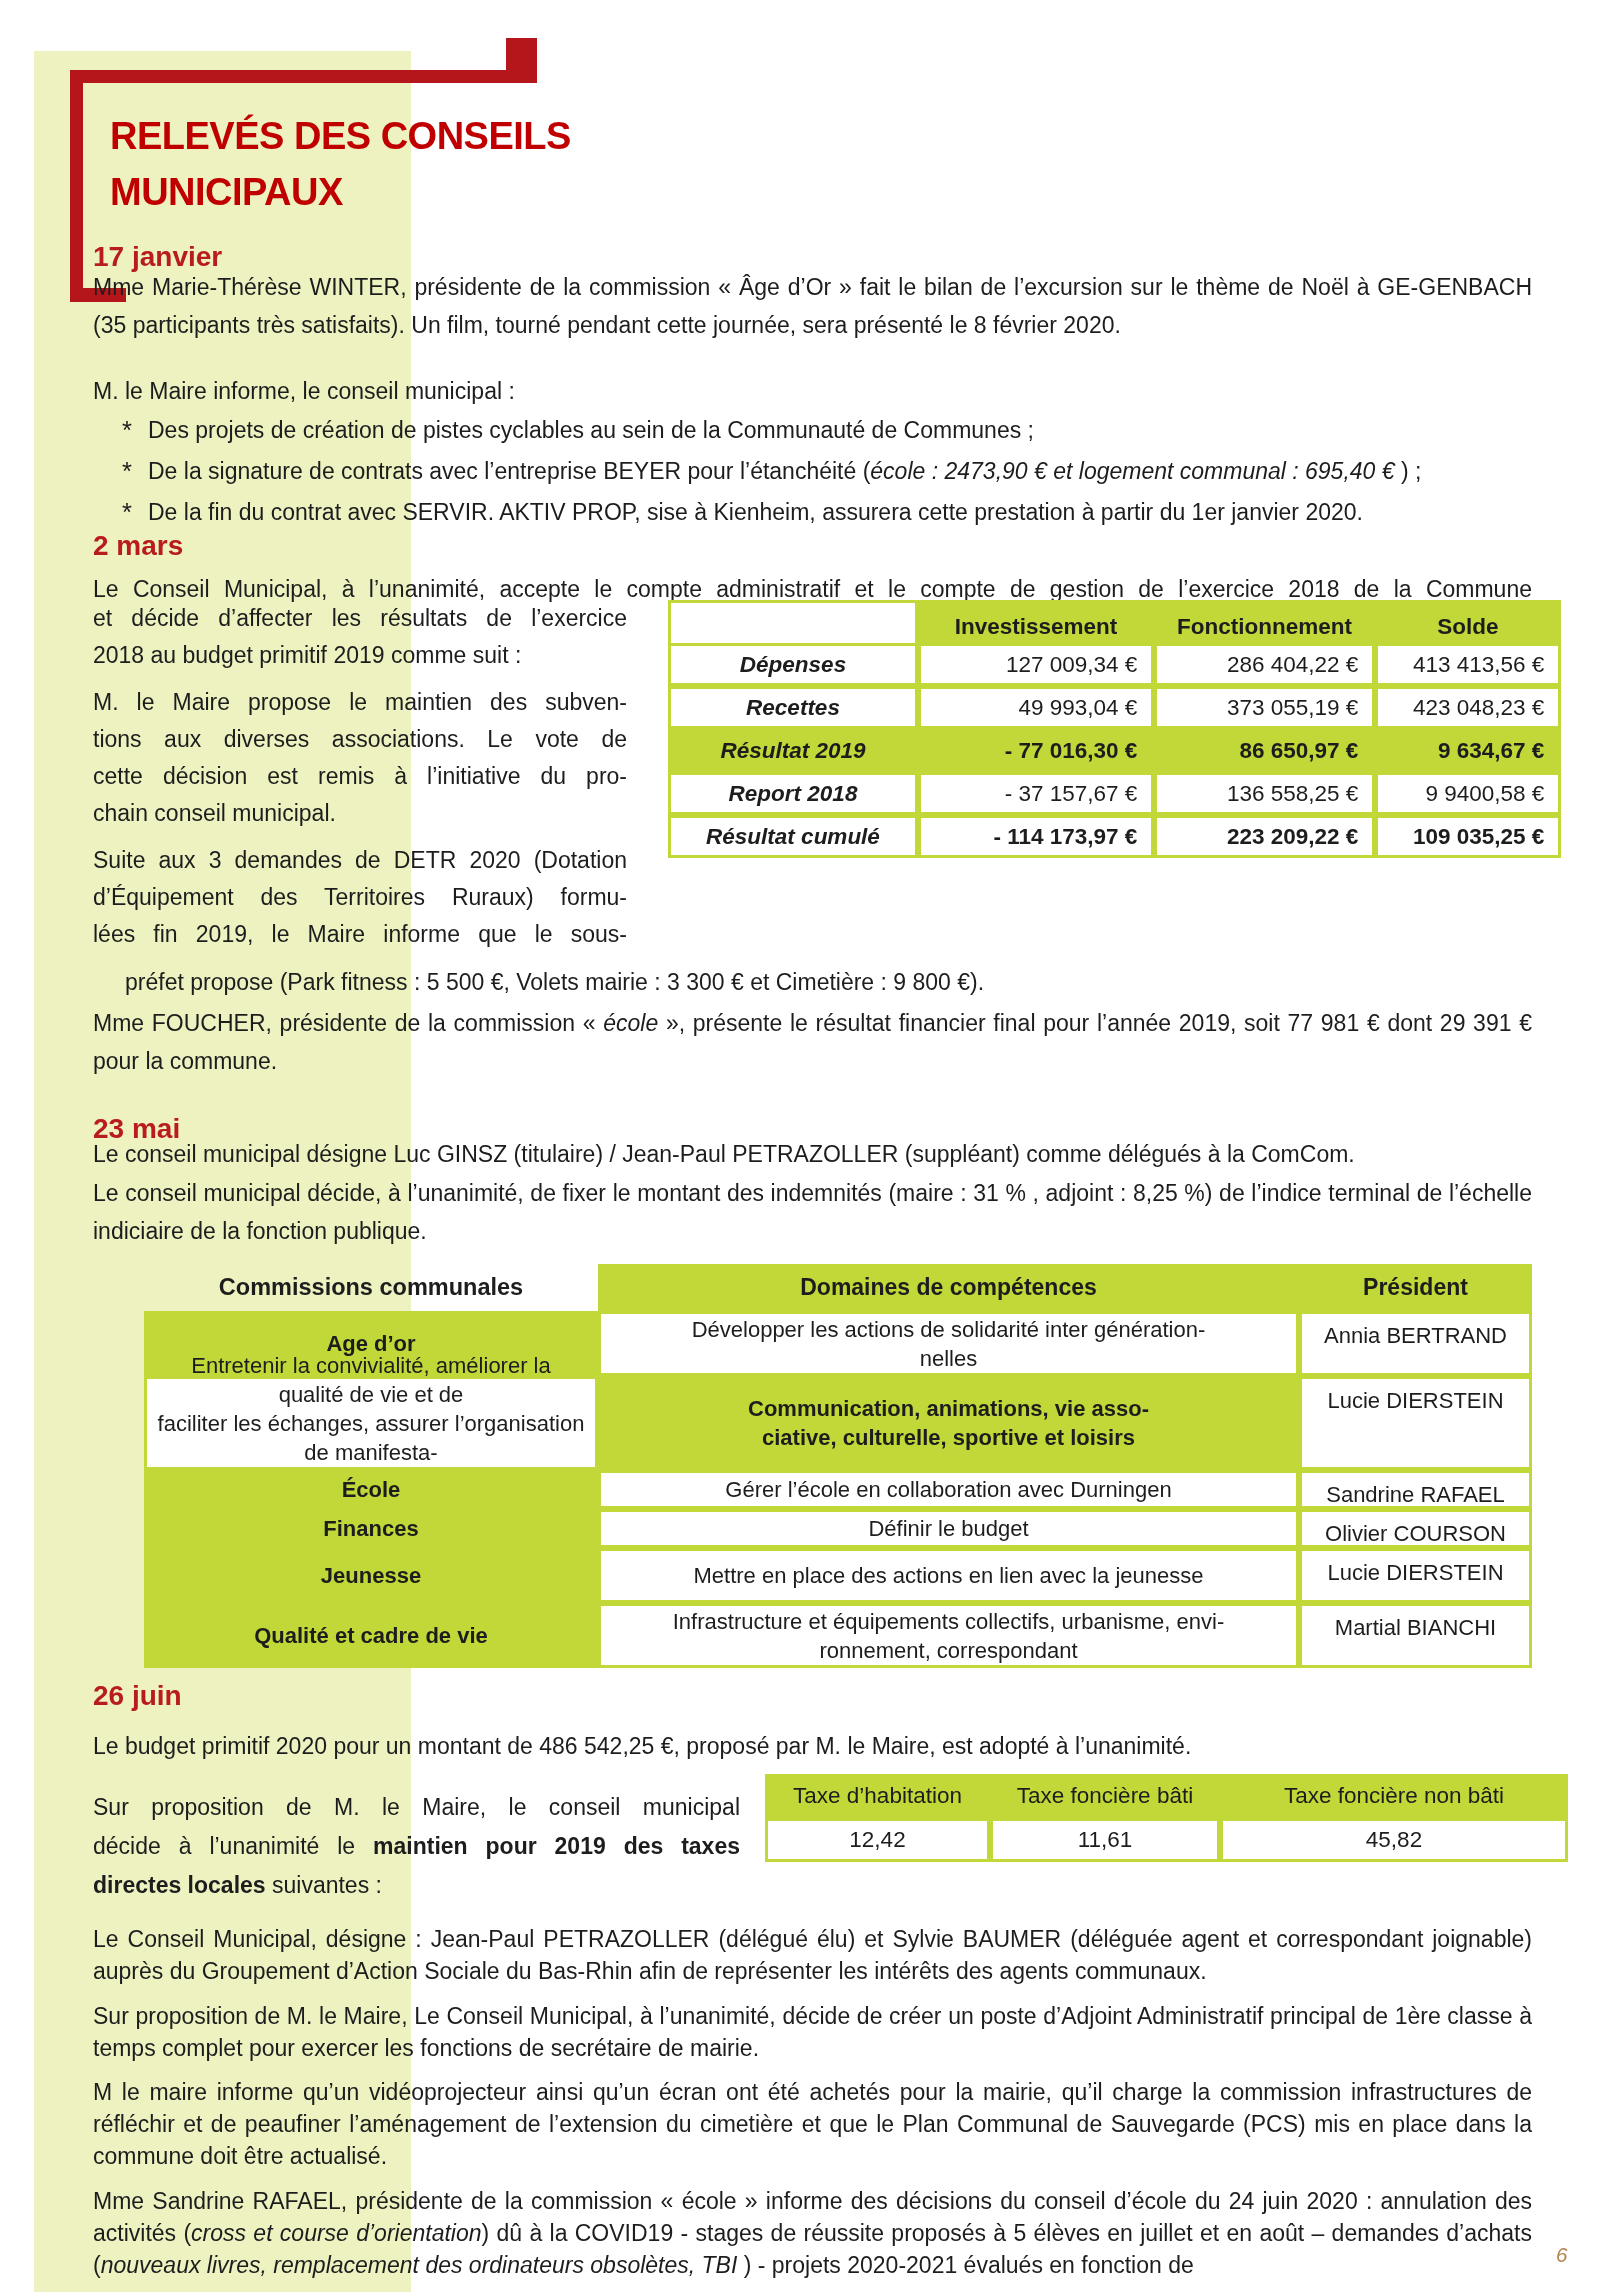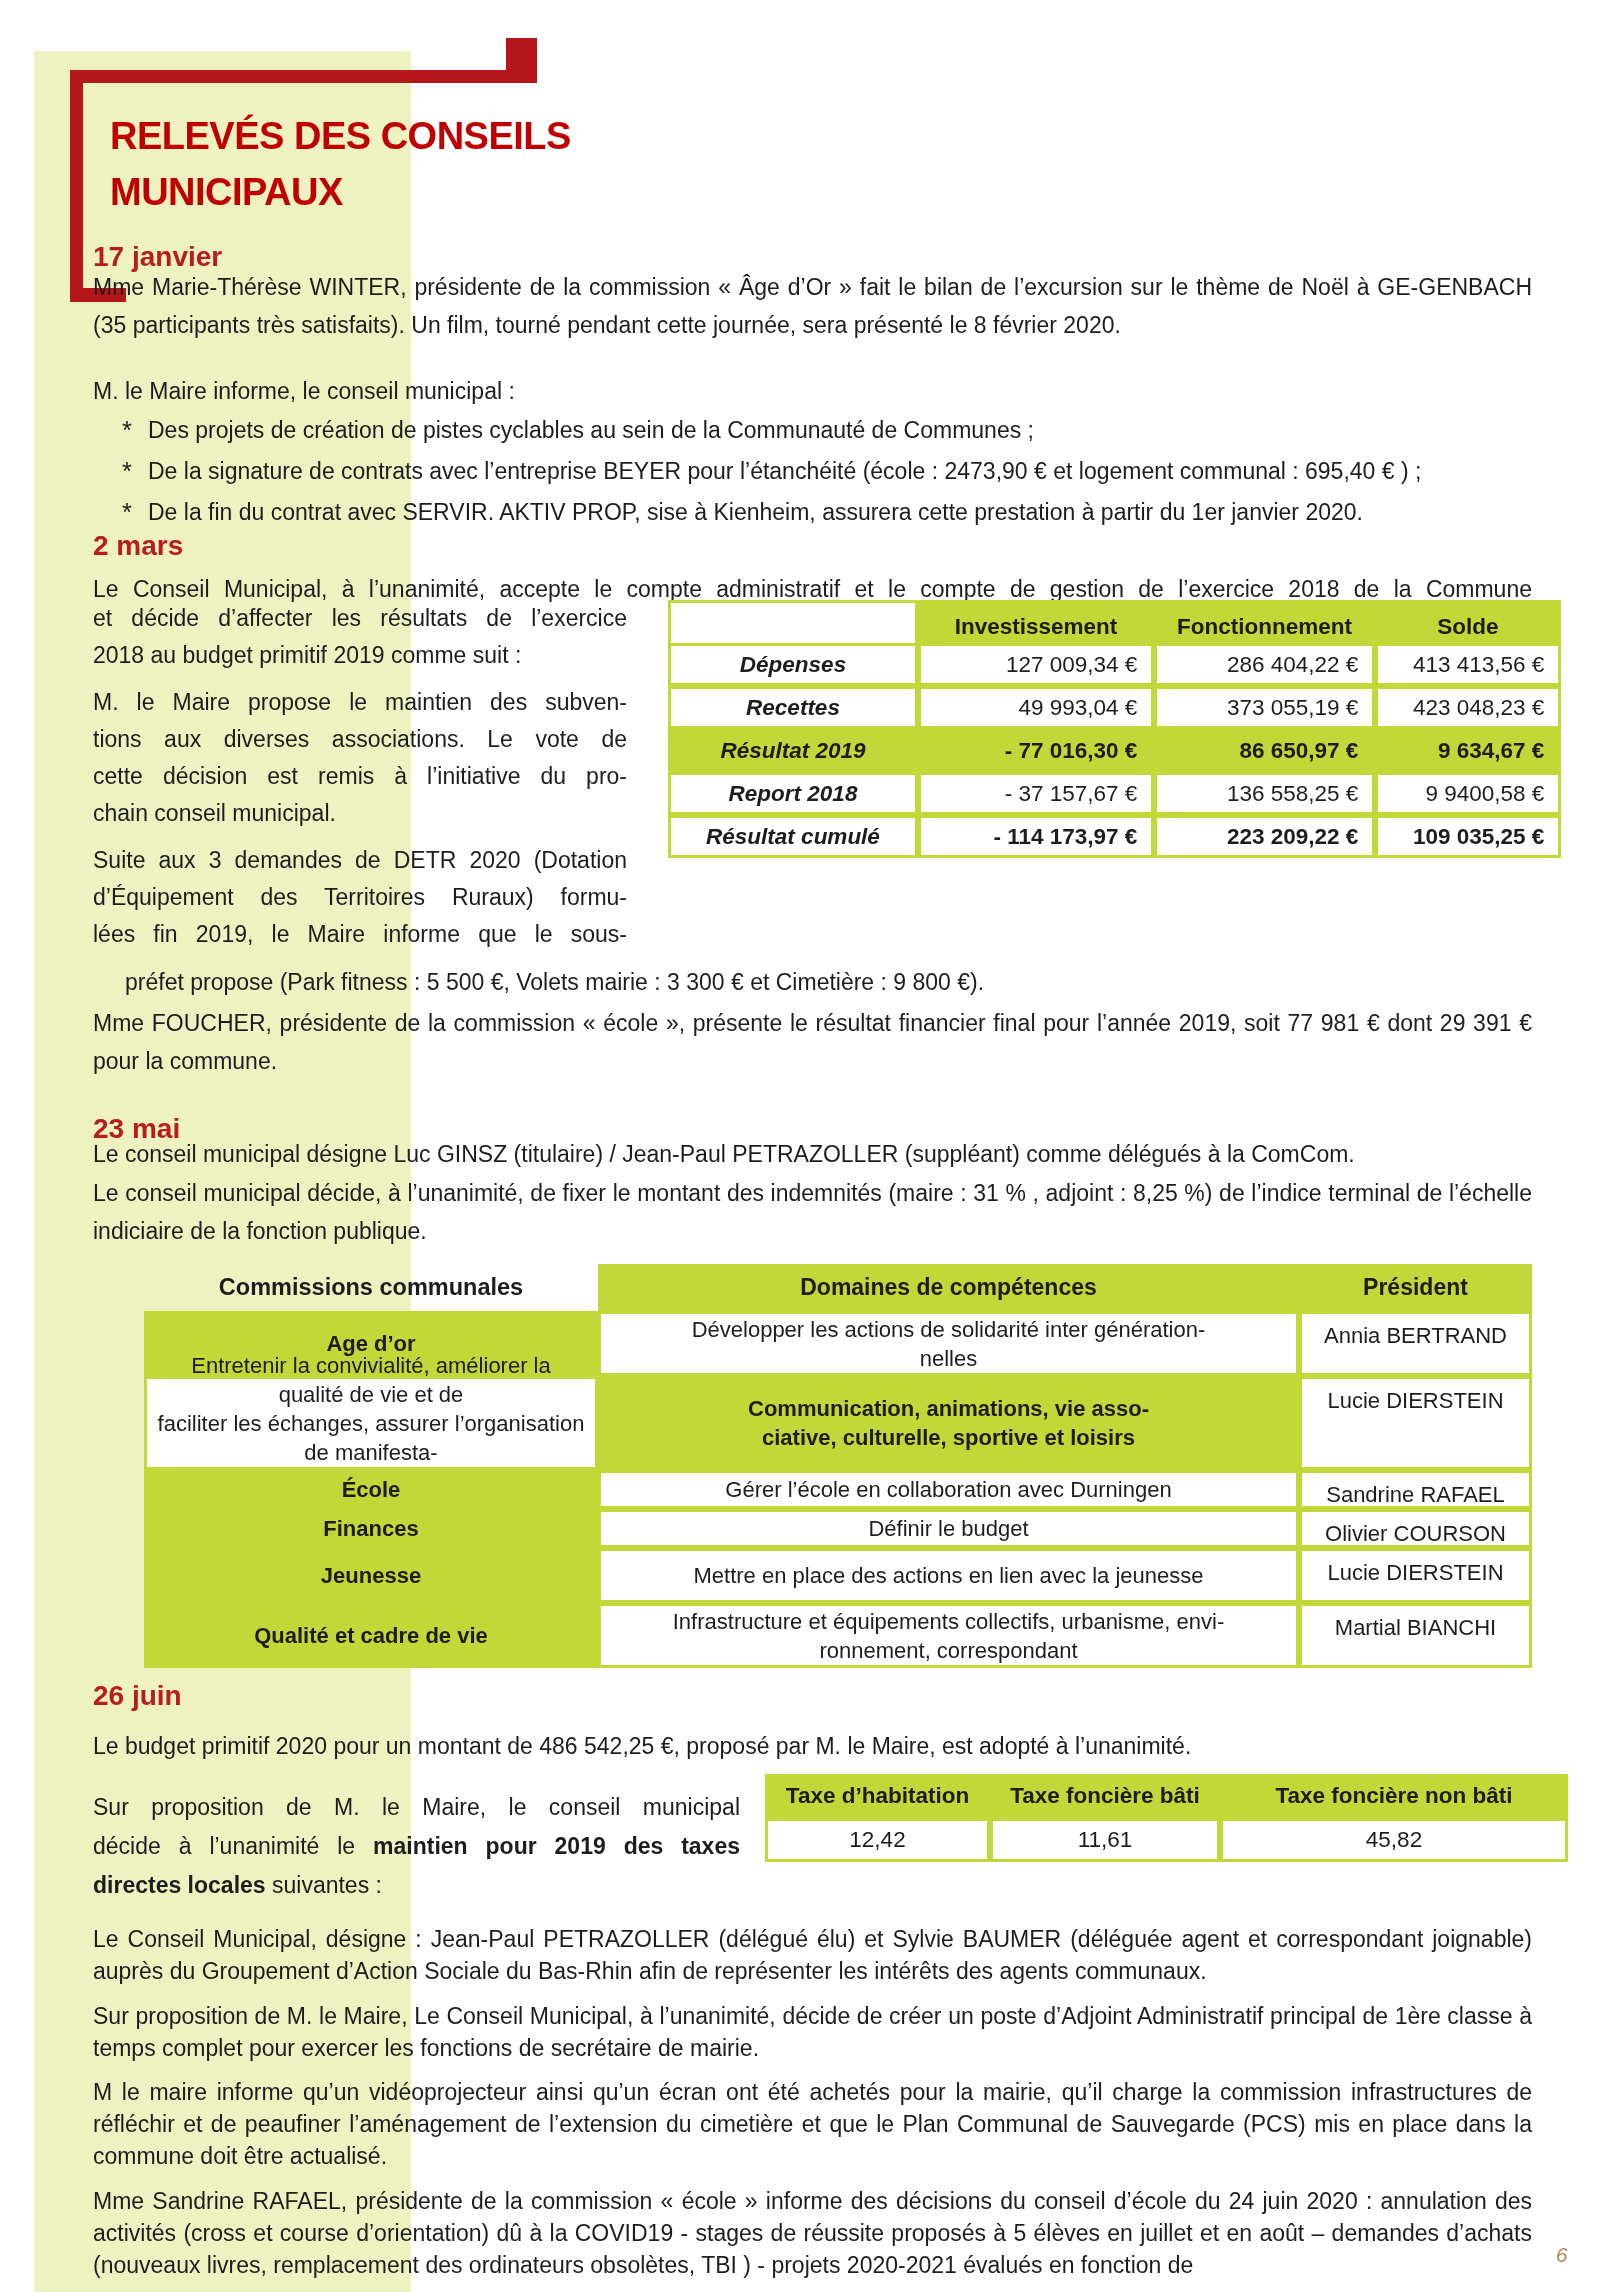--- a/index.html
+++ b/index.html
@@ -6,21 +6,21 @@
   .page{position:relative;width:1621px;height:2293px;background:#ffffff;
         font-family:"Liberation Sans",sans-serif;color:#1d1d1d;overflow:hidden;}
   .band{position:absolute;left:34px;top:51px;width:377px;height:2242px;background:#edf2c0;}
   .red{position:absolute;background:#b5161b;}
   .title{position:absolute;left:110px;top:108px;width:470px;font-size:38px;line-height:56px;
          font-weight:bold;color:#c00000;letter-spacing:-0.5px;}
   .h{position:absolute;left:93px;font-size:28px;font-weight:bold;color:#b91c1c;}
   .txt{position:absolute;left:93px;width:1439px;font-size:23px;line-height:38px;}
   .just{text-align:justify;}
   .jlast{text-align:justify;text-align-last:justify;}
-  .i{}
+  .i{font-style:italic;}
   .b{font-weight:bold;}
   .bullets .bi{position:relative;padding-left:55px;line-height:29px;margin-bottom:11.8px;}
   .bullets .star{position:absolute;left:29px;top:0;font-size:25.5px;}
   .leftcol{position:absolute;left:93px;top:600px;width:534px;font-size:23px;line-height:37px;}
   .leftcol .lp{margin-bottom:9.8px;}
   .leftcol .jl{text-align:justify;text-align-last:justify;}
   
   .ftable{position:absolute;left:668px;top:600px;width:893px;display:grid;
           grid-template-columns:250px 236px 221px 186px;grid-auto-rows:43px;font-size:22.5px;}
   .ftable .c{box-sizing:border-box;border:3.9px solid #c2d838;background:#fff;display:flex;align-items:center;}
@@ -36,21 +36,21 @@
              align-items:center;justify-content:center;text-align:center;white-space:pre-line;padding:2px 9.8px;}
   .ctable .g{background:#c2d838;font-weight:bold;}
   .ctable .ch{background:#c2d838;font-weight:bold;font-size:23px;}
   .ctable .ch0{background:transparent;border:none;font-weight:bold;font-size:23.5px;}
   .ctable .pres{align-items:flex-start;padding-top:6.9px;}
   
   .taxtable{position:absolute;left:765px;top:1774px;width:804px;display:grid;
             grid-template-columns:225px 230px 348px;font-size:22.5px;}
   .taxtable .c{box-sizing:border-box;border:3.9px solid #c2d838;background:#fff;height:44px;
                display:flex;align-items:center;justify-content:center;}
-  .taxtable .hd{background:#c2d838;font-weight:bold;}
+  .taxtable .hd{background:#c2d838;font-weight:normal;}
   .juinleft{position:absolute;left:93px;top:1788px;width:647px;font-size:23px;line-height:39px;}
   .juinleft .jl{text-align:justify;text-align-last:justify;}
   .bps{position:absolute;left:93px;top:1923px;width:1439px;font-size:23px;line-height:32px;}
   .bps .bp{text-align:justify;margin-bottom:12.7px;}
   .pagenum{position:absolute;left:1556px;top:2243px;font-size:20.6px;font-style:italic;color:#b5854e;}
 </style>
 </head>
 <body>
 
 <div class="page">

